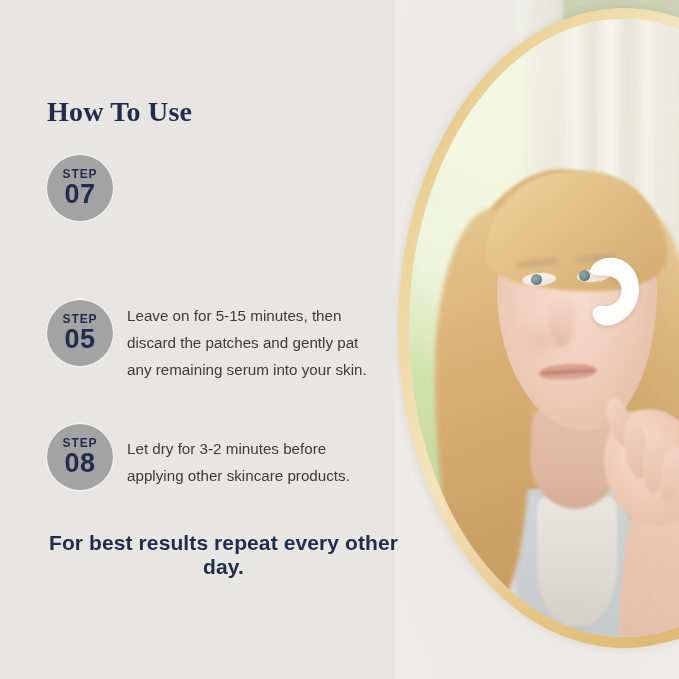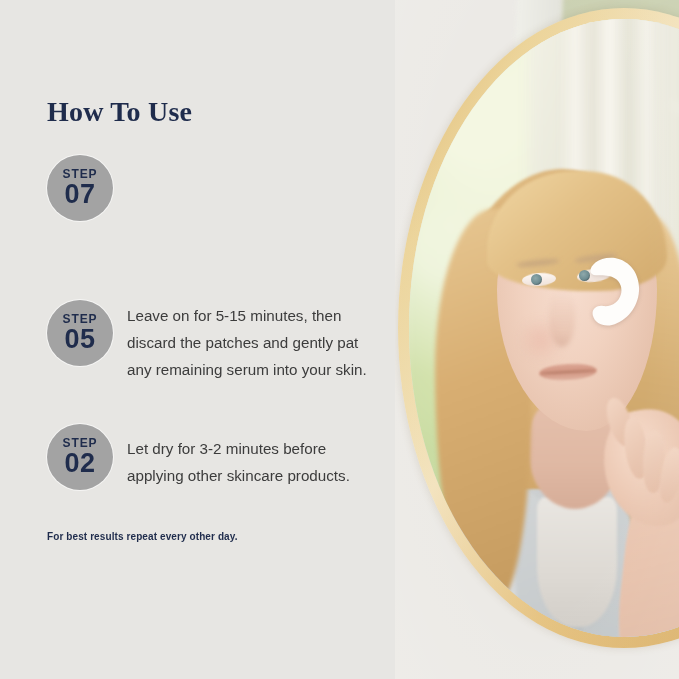--- a/index.html
+++ b/index.html
@@ -298,21 +298,21 @@
     margin-left:14px;
     font-size:15.2px;line-height:27px;color:#3c3c3c;
     width:256px;font-weight:400;
     padding-top:2px;
   }
   .step-3 .step-text{padding-top:11px;}
   .step-2 .step-text{padding-top:2px;}
 
   .footer{
     position:absolute;left:47px;top:531px;
-    font-size:10px;font-weight:700;color:#1f2c4c;
+    font-size:21px;font-weight:700;color:#1f2c4c;
     letter-spacing:.1px;
     text-align:center;
   }
 </style>
 </head>
 <body>
 
 <div id="page">
 
   <div class="photo">
@@ -395,21 +395,21 @@
       <div class="badge">
         <div class="badge-label">STEP</div>
         <div class="badge-num">05</div>
       </div>
       <div class="step-text">Leave on for 5-15 minutes, then discard the patches and gently pat any remaining serum into your skin.</div>
     </div>
 
     <div class="step step-3">
       <div class="badge">
         <div class="badge-label">STEP</div>
-        <div class="badge-num">02</div>
+        <div class="badge-num">08</div>
       </div>
       <div class="step-text">Let dry for 3-2 minutes before applying other skincare products.</div>
     </div>
 
     <div class="footer">For best results repeat every other day.</div>
   </div>
 
 </div>
 
 </body></html>

